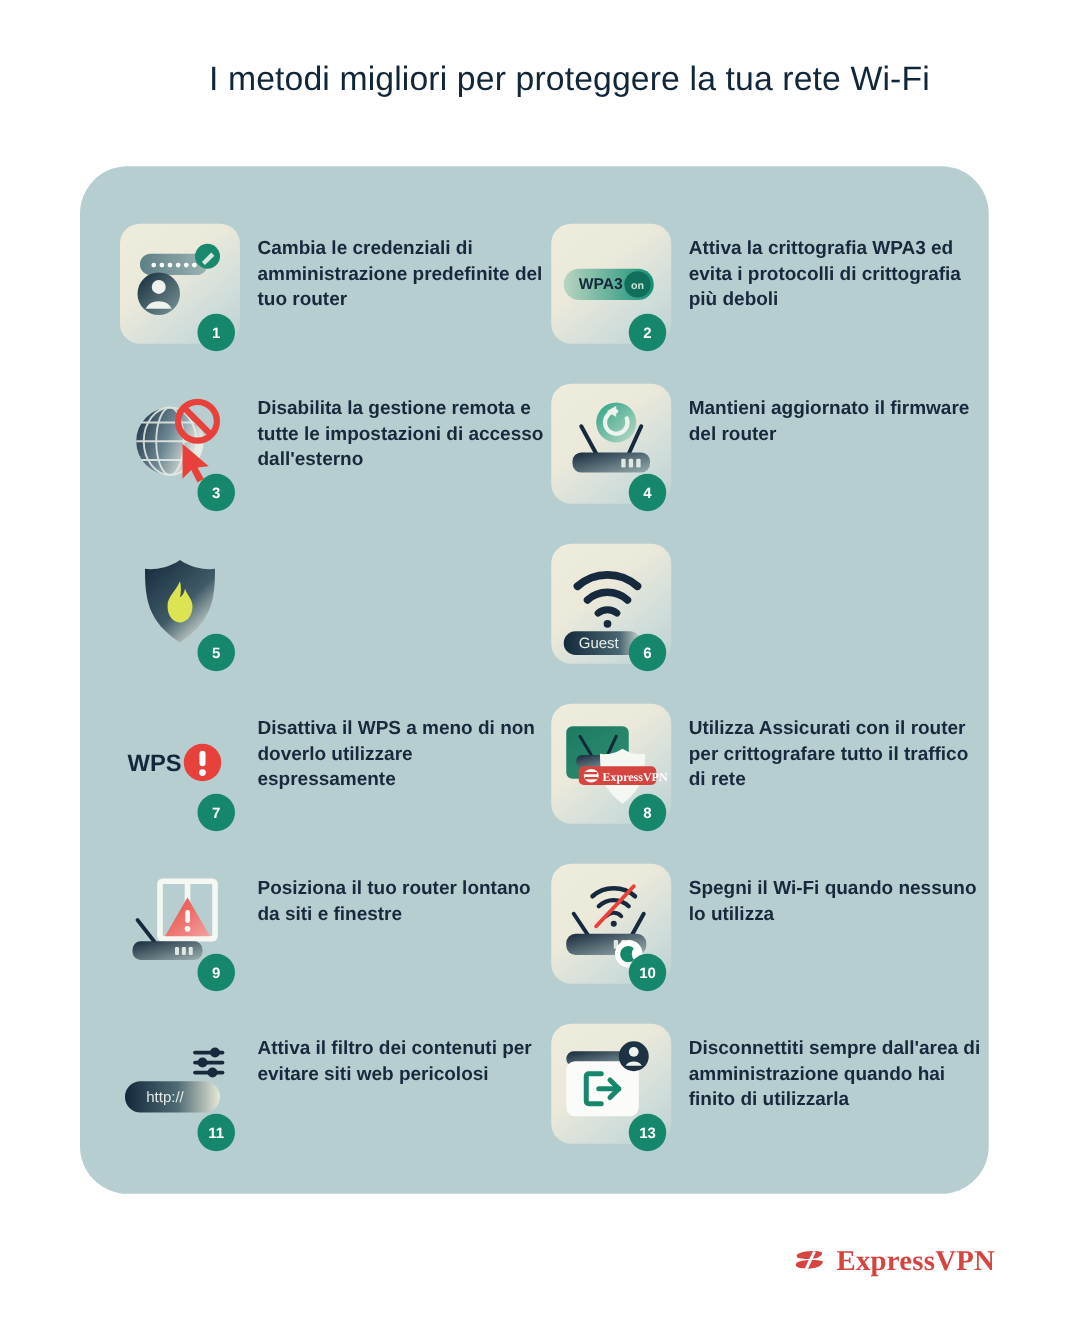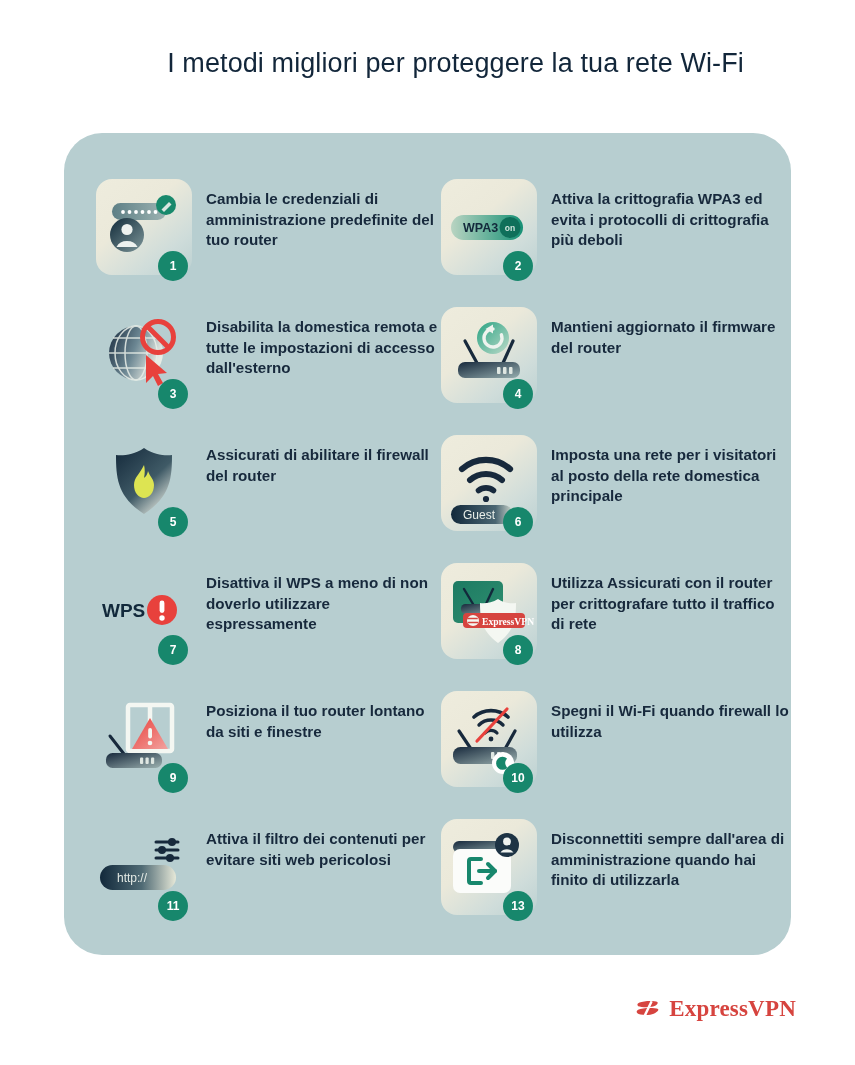--- a/index.html
+++ b/index.html
@@ -124,21 +124,21 @@
             <line x1="13" y1="46" x2="67" y2="46"></line>
             <path d="M17 31 h46"></path>
               <path d="M17 61 h46"></path>
           </g>
           <circle cx="62" cy="30" r="15.5" fill="none" stroke="#e8413c" stroke-width="5"></circle>
           <line x1="52" y1="20" x2="72" y2="40" stroke="#e8413c" stroke-width="5"></line>
           <path d="M50 48 L50 76 L57 69 L62 79 L67 76 L62 67 L71 66 Z" fill="#e8413c"></path>
         </svg>
       </div>
       <div class="badge">3</div>
-      <div class="txt">Disabilita la domestica remota e tutte le impostazioni di accesso dall'esterno</div>
+      <div class="txt">Disabilita la gestione remota e tutte le impostazioni di accesso dall'esterno</div>
     </div>
 
     <div class="tip" style="left:377px;top:174px;">
       <div class="iconwrap">
         <div class="tile"></div>
         <svg class="art" viewBox="0 0 96 96">
           <defs>
             <linearGradient id="g4a" x1="0" y1="0" x2="1" y2="1">
               <stop offset="0" stop-color="#17293c"></stop>
                 <stop offset="1" stop-color="#95adae"></stop>
@@ -173,21 +173,20 @@
               <stop offset="0" stop-color="#14293b"></stop>
                 <stop offset="0.6" stop-color="#3f5a66"></stop>
               <stop offset="1" stop-color="#e4e9e0"></stop>
             </linearGradient>
           </defs>
           <path d="M48 13 C38 20 26 21 20 20 C20 44 22 62 48 79 C74 62 76 44 76 20 C70 21 58 20 48 13 Z" fill="url(#g5a)"></path>
           <path d="M48 30 C44 39 38 42 38 50 C38 58 43 63 48 63 C53 63 58 58 58 50 C58 44 54 42 52 36 C51 41 49 42 48 43 C49 38 49 34 48 30 Z" fill="#dde452"></path>
         </svg>
       </div>
       <div class="badge">5</div>
-      <div class="txt">Assicurati di abilitare il firewall del router</div>
     </div>
 
     <div class="tip" style="left:377px;top:302px;">
       <div class="iconwrap">
         <div class="tile"></div>
         <svg class="art" viewBox="0 0 96 96">
           <defs>
             <linearGradient id="g6a" x1="0" y1="0" x2="1" y2="0">
               <stop offset="0" stop-color="#12293b"></stop>
                 <stop offset="0.72" stop-color="#4a6672"></stop>
@@ -198,21 +197,20 @@
             <path d="M21 34 A36 36 0 0 1 69 34" stroke-width="6.2"></path>
             <path d="M29 45 A24 24 0 0 1 61 45" stroke-width="6"></path>
             <path d="M37.5 55.5 A12 12 0 0 1 52.5 55.5" stroke-width="5.6"></path>
           </g>
           <circle cx="45" cy="64" r="3.1" fill="#17293c"></circle>
           <rect x="10" y="70" width="62" height="19" rx="9.5" fill="url(#g6a)"></rect>
           <text x="38" y="83.5" text-anchor="middle" font-family="Liberation Sans, sans-serif" font-size="12" fill="#e9efe9">Guest</text>
         </svg>
       </div>
       <div class="badge">6</div>
-      <div class="txt">Imposta una rete per i visitatori al posto della rete domestica principale</div>
     </div>
 
     <div class="tip" style="left:32px;top:430px;">
       <div class="iconwrap">
         <svg class="art" viewBox="0 0 96 96">
           <text x="6" y="54" font-family="Liberation Sans, sans-serif" font-size="19" font-weight="700" fill="#12293b">WPS</text>
           <circle cx="66" cy="47" r="15" fill="#e8413c"></circle>
           <rect x="63.6" y="37.5" width="4.8" height="12.5" rx="2.4" fill="#ffffff"></rect>
           <circle cx="66" cy="55" r="2.7" fill="#ffffff"></circle>
         </svg>
@@ -308,21 +306,21 @@
           <rect x="12" y="56" width="64" height="17" rx="7.5" fill="url(#g10a)"></rect>
           <g fill="#dfe7e2">
             <rect x="50" y="61" width="3.4" height="7" rx="1"></rect>
             <rect x="56" y="61" width="3.4" height="7" rx="1"></rect>
           </g>
           <circle cx="62" cy="72" r="11" fill="#ffffff"></circle>
           <path d="M66 67.5 a6.5 6.5 0 1 0 0.2 9.4 a7.4 7.4 0 0 1 -0.2 -9.4 z" fill="#17876c"></path>
         </svg>
       </div>
       <div class="badge">10</div>
-      <div class="txt">Spegni il Wi-Fi quando firewall lo utilizza</div>
+      <div class="txt">Spegni il Wi-Fi quando nessuno lo utilizza</div>
     </div>
 
     <div class="tip" style="left:32px;top:686px;">
       <div class="iconwrap">
         <svg class="art" viewBox="0 0 96 96">
           <defs>
             <linearGradient id="g11a" x1="0" y1="0" x2="1" y2="0">
               <stop offset="0" stop-color="#12293b"></stop>
                 <stop offset="0.55" stop-color="#4f6a74"></stop>
               <stop offset="1" stop-color="#e6e8d8"></stop>

